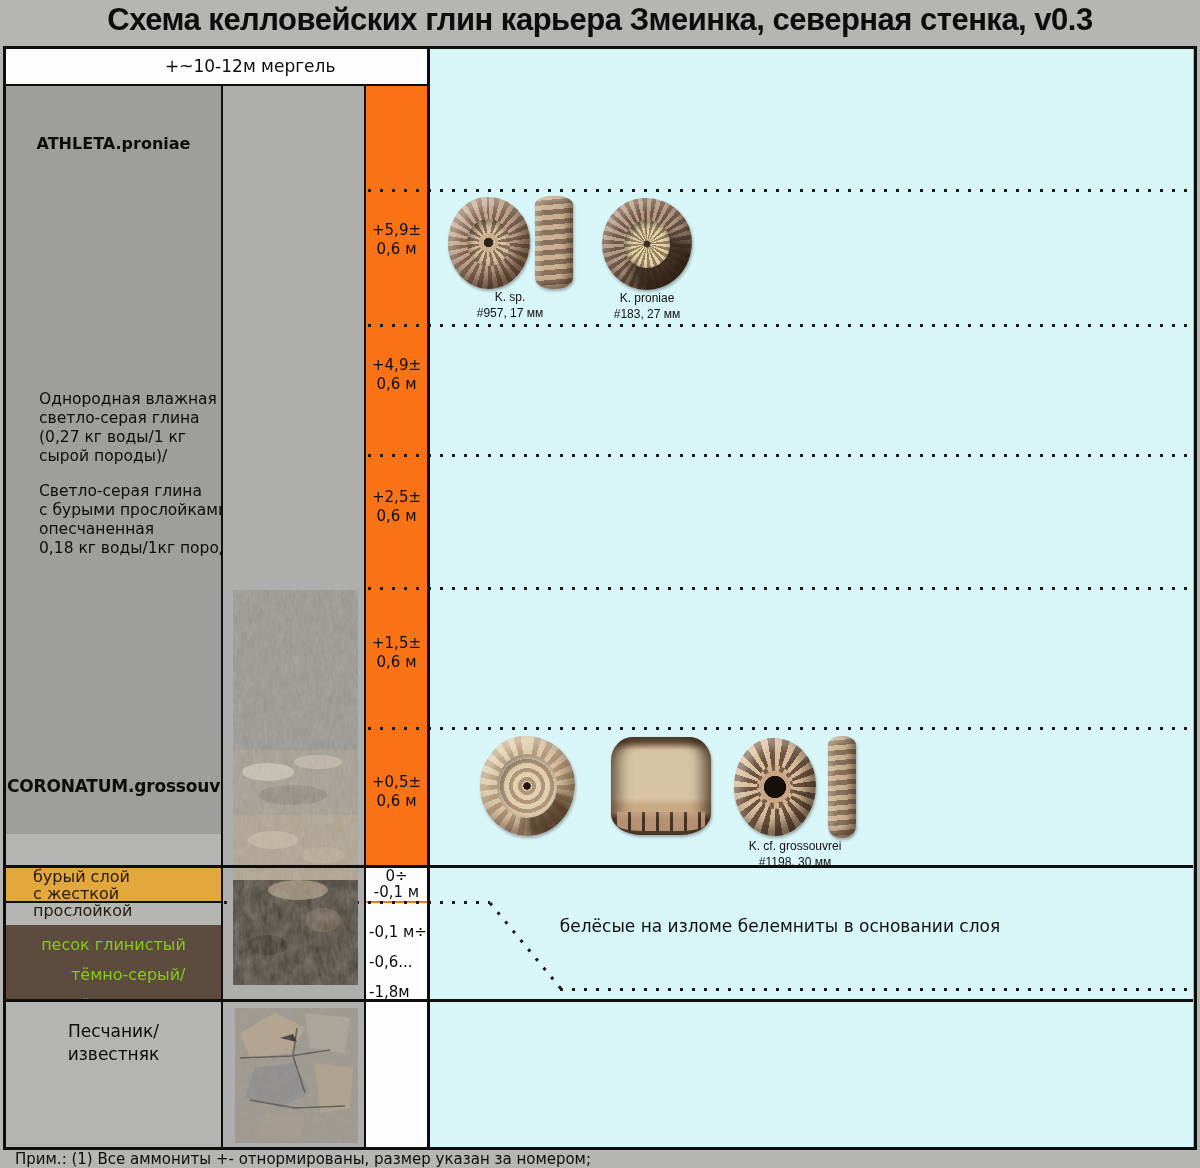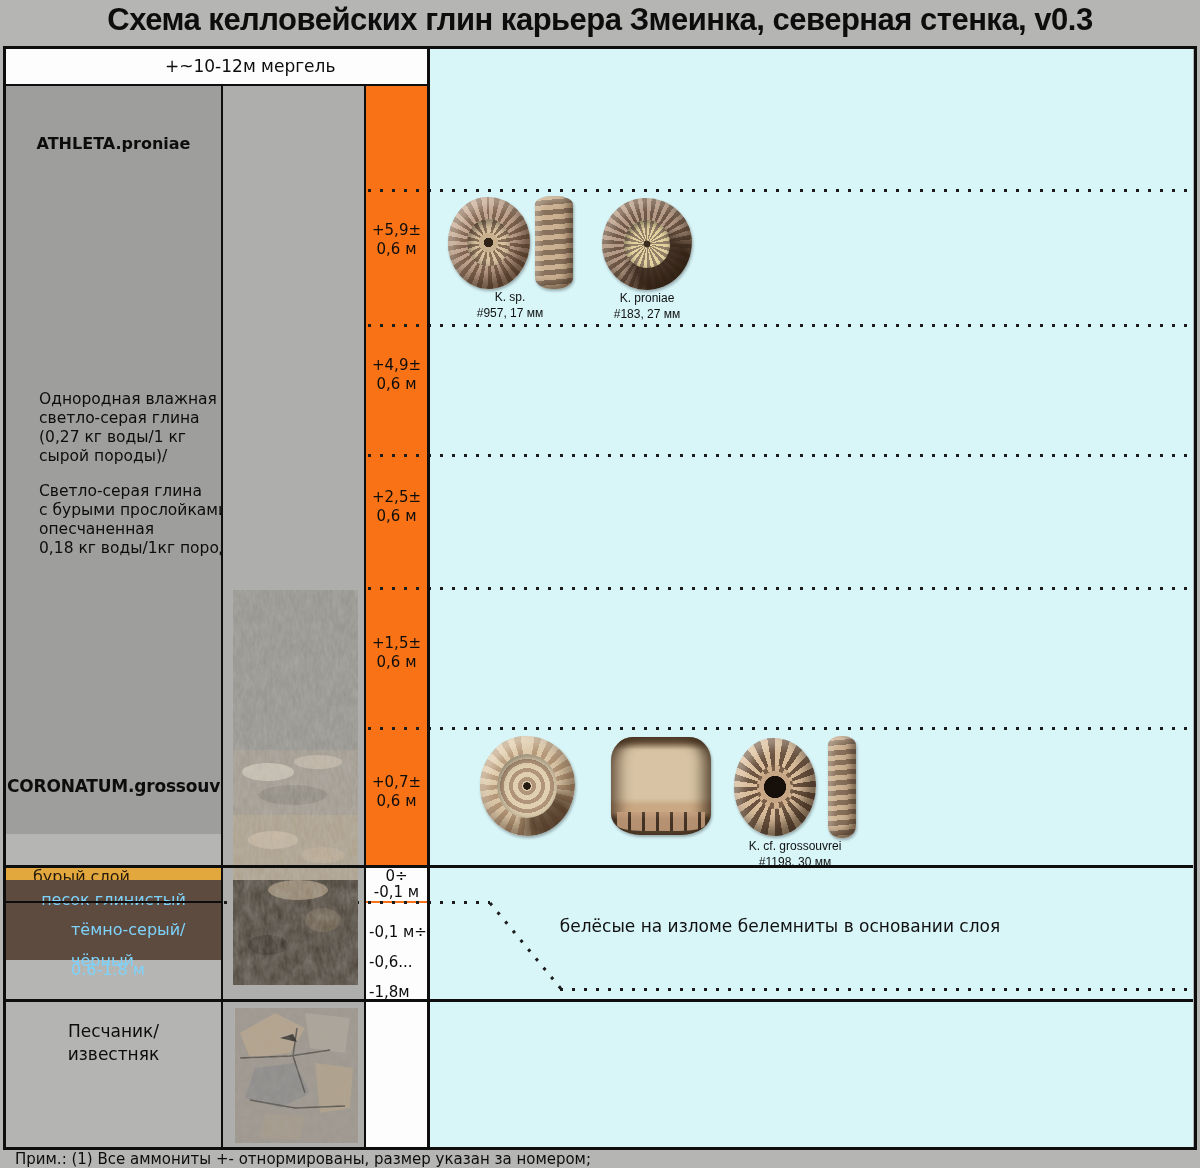--- a/index.html
+++ b/index.html
@@ -21,21 +21,21 @@
   
   .cell{position:absolute;z-index:1;}
   .hdr-marl{left:5px;top:48px;width:423px;height:38px;background:#fdfdfd;}
   .hdr-marl span{position:absolute;left:160px;top:8px;font-size:17px;}
   .c1-main{left:5px;top:86px;width:217px;height:748px;background:#9e9e9c;}
   .c2-photo{left:222px;top:86px;width:143px;height:913px;background:#aeaeac;}
   .c3-depth{left:365px;top:86px;width:63px;height:917px;background:#f97316;}
   .cyan-main{left:428px;top:48px;width:765px;height:1099px;background:#d8f5f8;}
   .orange-cell{left:5px;top:867px;width:217px;height:34px;background:#e2a83e;}
   .orange-cell div{padding:1px 0 0 28px;font-size:16px;line-height:17px;color:#241a0d;}
-  .brown-cell{left:5px;top:880px;width:217px;height:80px;background:#5e4b3f;color:#7dd3fc;font-size:16px;}
+  .brown-cell{left:5px;top:925px;width:217px;height:96px;background:#5e4b3f;color:#84cc16;font-size:16px;}
   .brown-l1{position:absolute;left:0;width:100%;top:10px;text-align:center;}
   .brown-l2{position:absolute;left:66px;top:40px;}
   .brown-l3{position:absolute;left:66px;top:62px;margin-top:9px;}
   .brown-l4{position:absolute;left:66px;top:80px;}
   .c3-r2{left:365px;top:867px;width:63px;height:34px;background:#fdfdfd;}
   .c3-r2 div{margin-top:1px;text-align:center;font-size:15px;line-height:16px;}
   .c3-r3{left:365px;top:903px;width:63px;height:96px;background:#fdfdfd;}
   .c3-r3 div{padding:14px 0 0 4px;font-size:15px;line-height:30px;}
   .bl-cell{left:5px;top:1002px;width:217px;height:145px;background:#b4b4b2;}
   .bl-rock{position:absolute;left:0;width:100%;top:18px;text-align:center;font-size:17px;line-height:23px;}
@@ -130,21 +130,21 @@
 
 <div class="cell c3-depth">
   <div class="dl pre" style="top:135px">+5,9±
 0,6 м</div>
   <div class="dl pre" style="top:270px">+4,9±
 0,6 м</div>
   <div class="dl pre" style="top:402px">+2,5±
 0,6 м</div>
   <div class="dl pre" style="top:548px">+1,5±
 0,6 м</div>
-  <div class="dl pre" style="top:687px">+0,7±
+  <div class="dl pre" style="top:687px">+0,5±
 0,6 м</div>
 </div>
 
 <div class="cell orange-cell">
   <div class="pre">бурый слой
 с жесткой прослойкой</div>
 </div>
 <div class="cell brown-cell">
   <div class="brown-l1">песок глинистый</div>
   <div class="brown-l2">тёмно-серый/</div>

